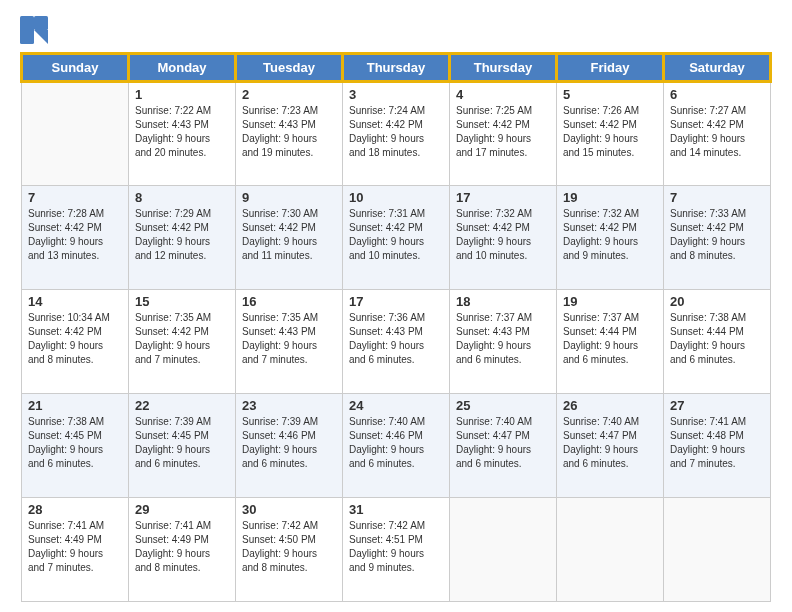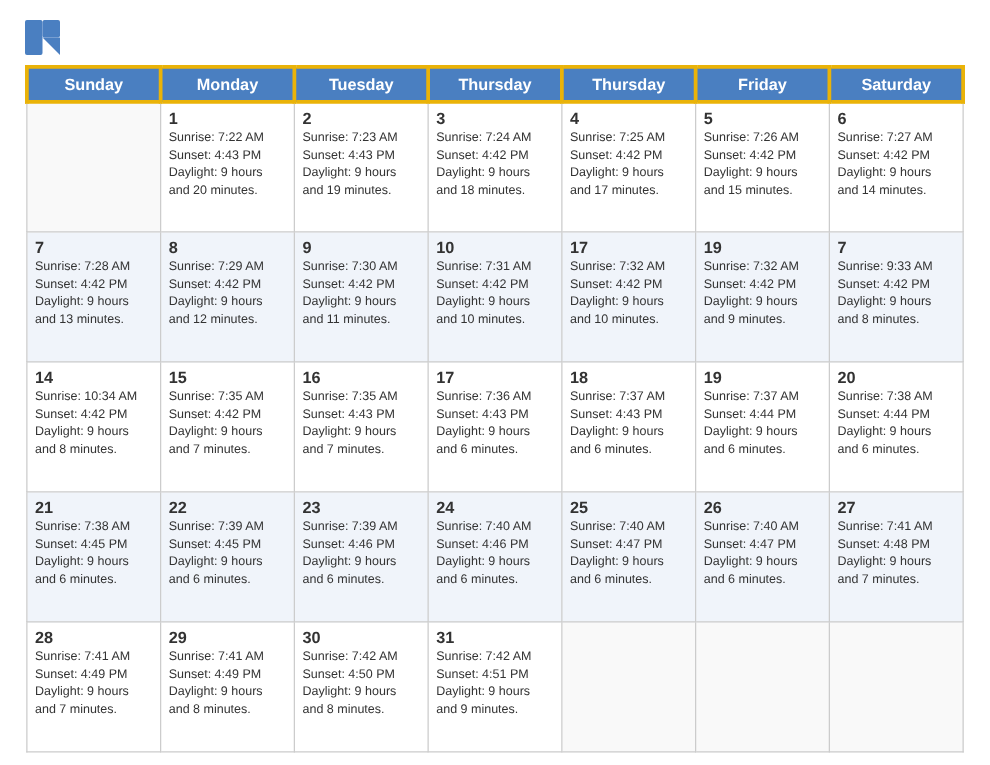--- a/index.html
+++ b/index.html
@@ -226,21 +226,21 @@
             <span class="day-number">19</span>
             <div class="cell-content">
               <div>Sunrise: 7:32 AM</div>
               <div>Sunset: 4:42 PM</div>
               <div>Daylight: 9 hours and 9 minutes.</div>
             </div>
           </td>
           <td>
             <span class="day-number">7</span>
             <div class="cell-content">
-              <div>Sunrise: 9:33 AM</div>
+              <div>Sunrise: 7:33 AM</div>
               <div>Sunset: 4:42 PM</div>
               <div>Daylight: 9 hours and 8 minutes.</div>
             </div>
           </td>
         </tr>
         <tr>
           <td>
             <span class="day-number">14</span>
             <div class="cell-content">
               <div>Sunrise: 10:34 AM</div>

